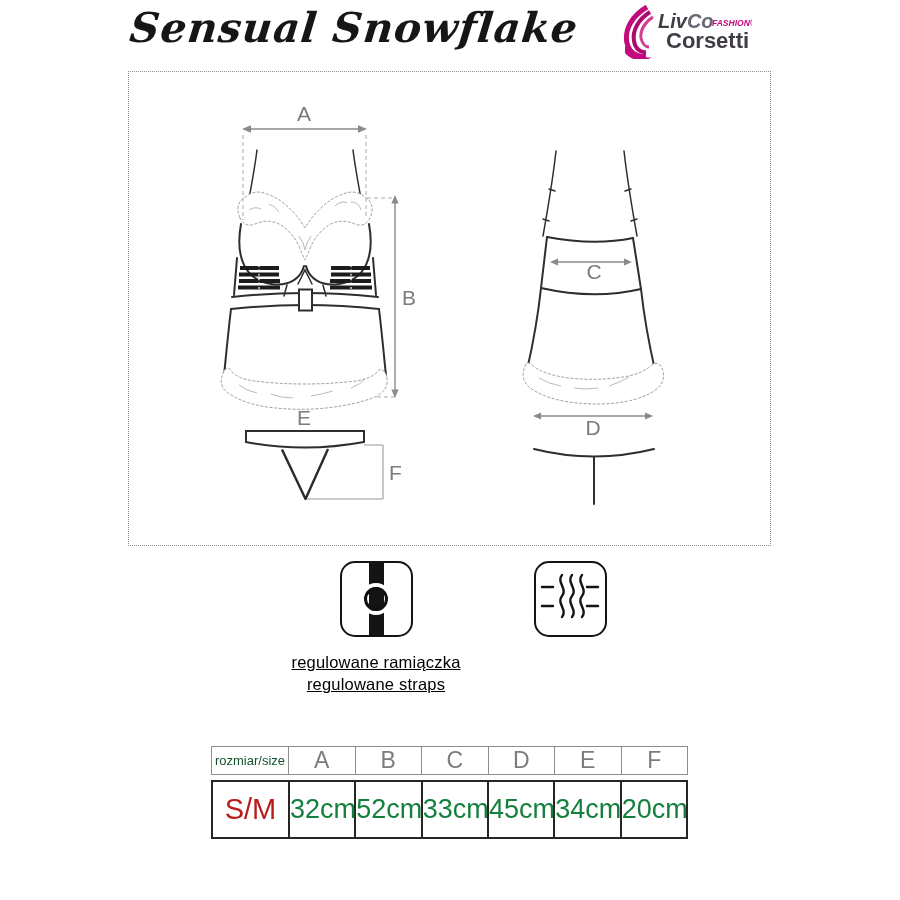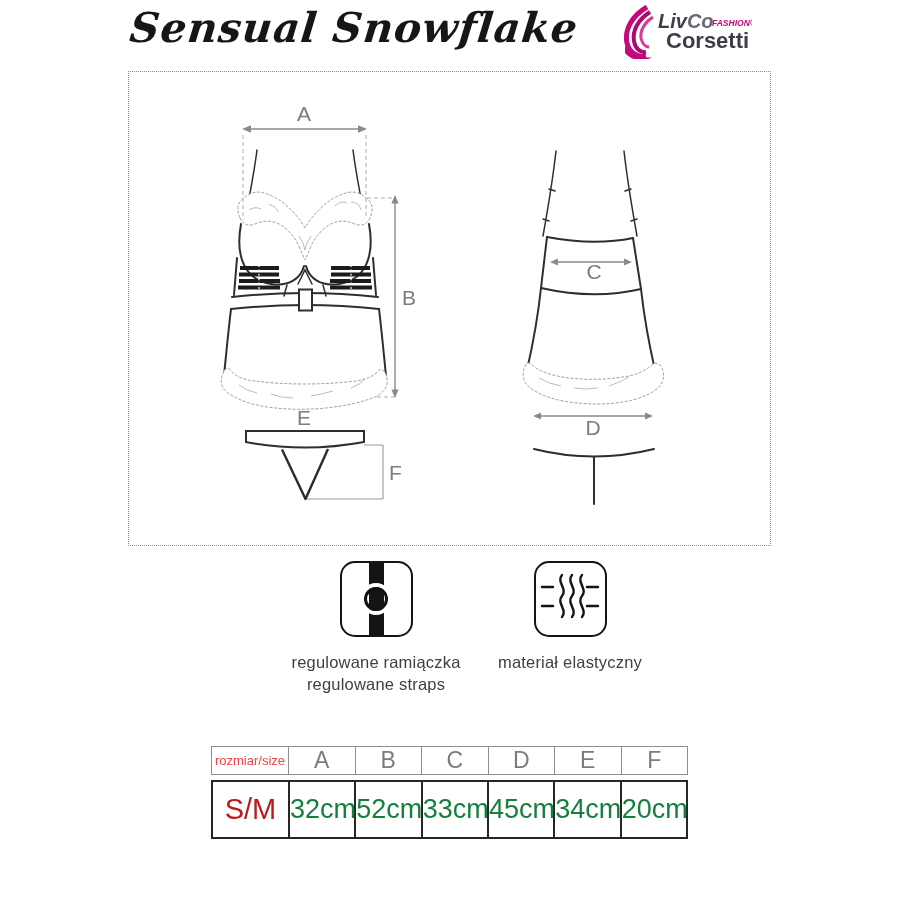--- a/index.html
+++ b/index.html
@@ -42,29 +42,29 @@
   }
   .strap-bar {
     position:absolute; left:50%; top:0; bottom:0; width:15px;
     margin-left:-7.5px; background:#141414;
   }
   .strap-ring {
     position:absolute; left:50%; top:50%; width:24px; height:24px;
     transform:translate(-50%,-50%); border:3px solid #111; border-radius:50%;
     box-shadow:0 0 0 4px #fff; background:transparent;
   }
-  .caption { margin-top:14px; font-size:16.5px; line-height:1.35; color:#404040; letter-spacing:0.2px; }
+  .caption { margin-top:14px; font-size:16.5px; line-height:1.35; color:#000000; letter-spacing:0.2px;text-decoration:underline; }
   .caption span { display:block; }
   
   .table-wrap { position:absolute; left:211px; top:746px; width:477px; }
   table { border-collapse:collapse; table-layout:fixed; width:477px; }
   col.c0 { width:77px; }
   .head-t { margin-bottom:5px; }
   .head-t td { border:1px solid #8e8e8e; height:26px; text-align:center; vertical-align:middle; }
-  .head-t .corner { font-size:13px; color:#ef4444; }
+  .head-t .corner { font-size:13px; color:#14532d; }
   .head-t .letter { font-size:23px; color:#7c7c7c; }
   .body-t td { border:2px solid #262626; height:57px; text-align:center; vertical-align:middle; }
   .body-t .size { font-size:29px; color:#b91c1c; }
   .body-t .val  { font-size:27px; color:#15803d; }
 </style>
 </head>
 <body>
 
 <div class="page">
 
@@ -194,21 +194,20 @@
       <svg width="68" height="71" viewBox="0 0 68 71">
         <g fill="none" stroke="#141414" stroke-width="2.4" stroke-linecap="round">
           <path d="M26,12 C20,19 32,26 26,33 C20,40 32,47 26,54"></path>
           <path d="M36,12 C30,19 42,26 36,33 C30,40 42,47 36,54"></path>
           <path d="M46,12 C40,19 52,26 46,33 C40,40 52,47 46,54"></path>
           <path d="M6,24 H17 M6,43 H17 M51,24 H62 M51,43 H62"></path>
         </g>
       </svg>
     </div>
     <div class="caption">
-      <span>materiał elastyczny</span>
     </div>
   </div>
 
   <div class="table-wrap">
     <table class="head-t">
       <colgroup>
           <col class="c0">
           <col>
           <col>
           <col>

